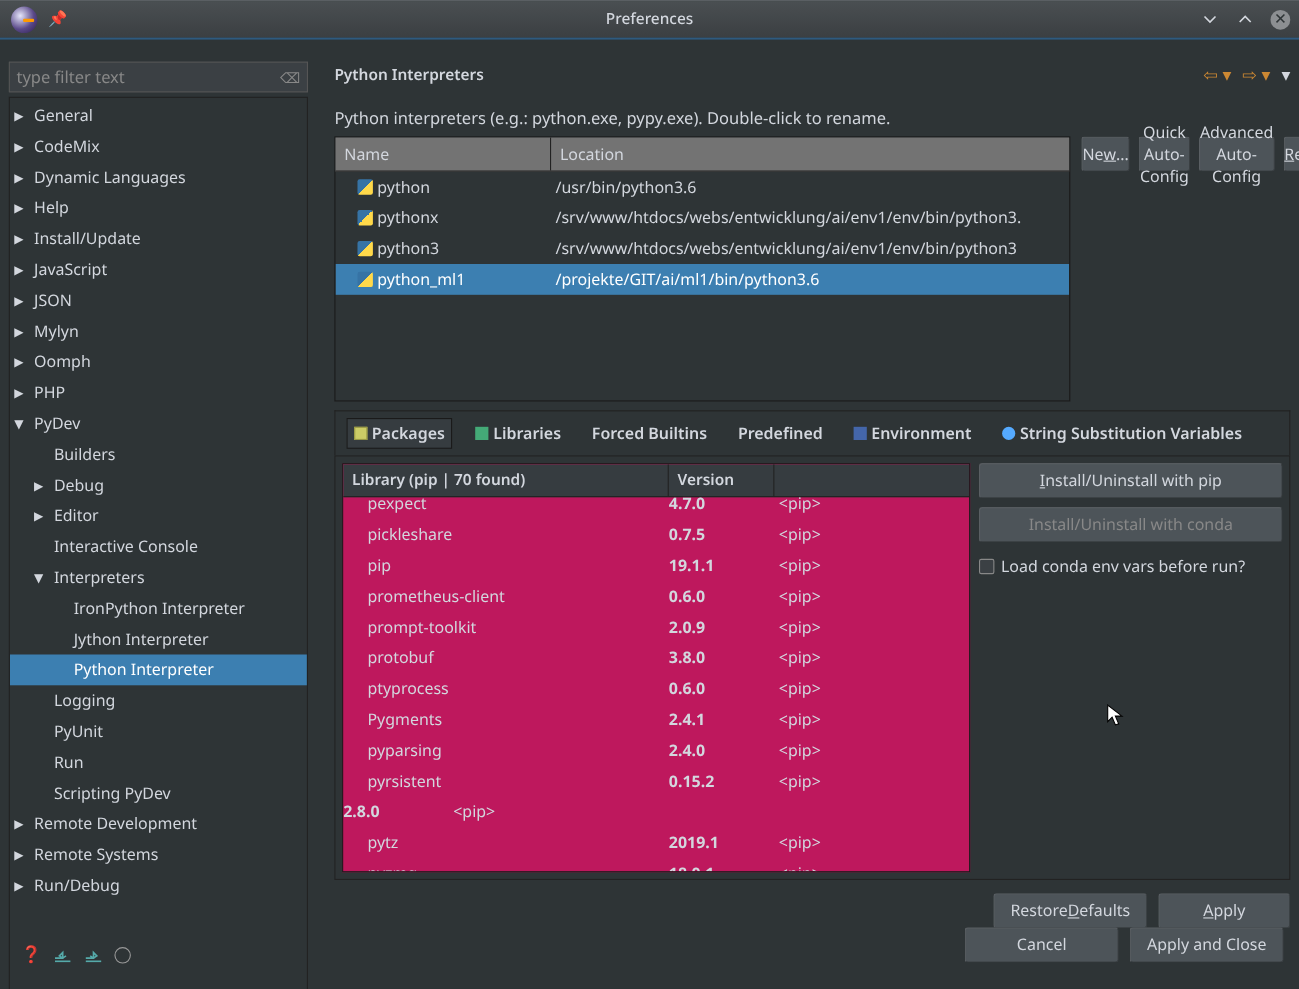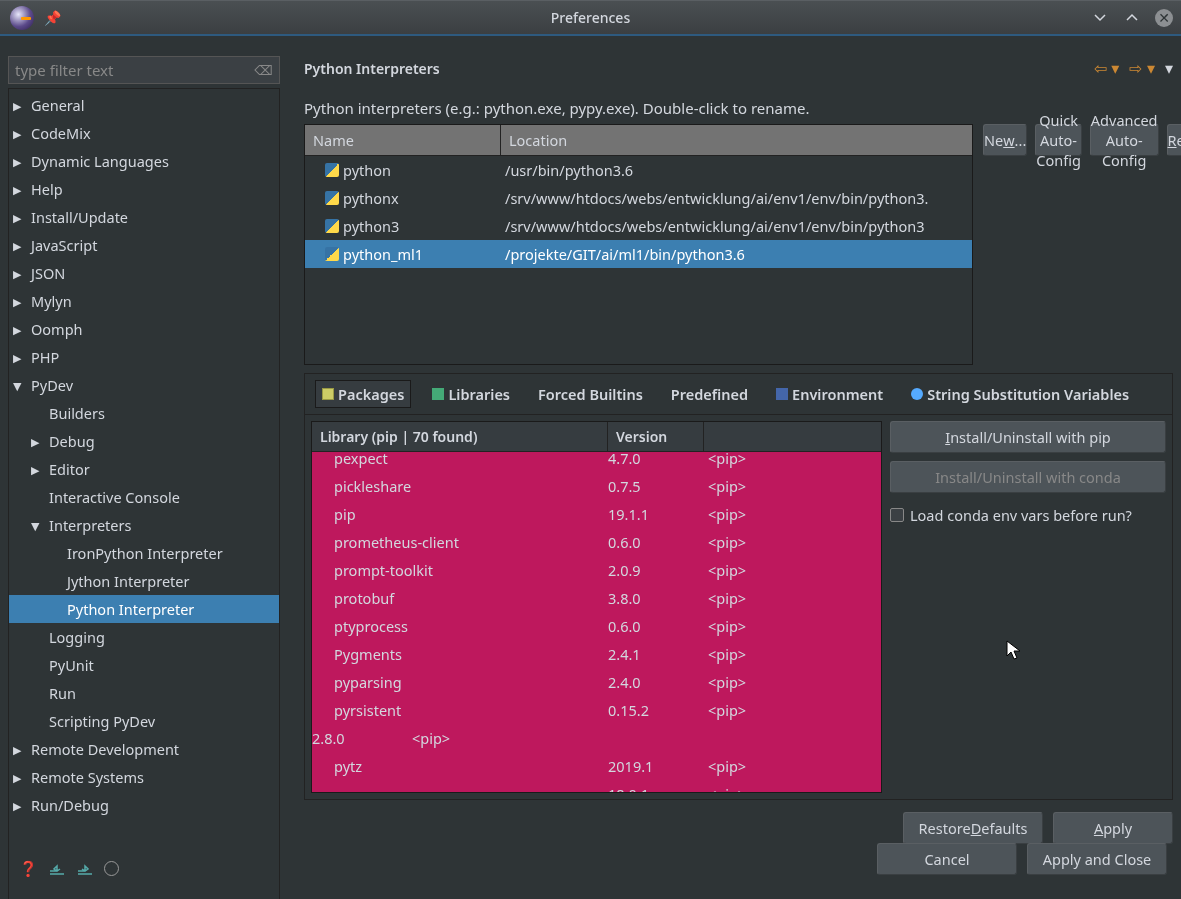--- a/index.html
+++ b/index.html
@@ -68,21 +68,21 @@
 .tab-icon.str { border-radius: 50%; background: #5af; }
 
 .pkg-area { display: flex; border: 1px solid #222; background: #2e3436; padding: 6px; gap: 8px; }
 .pkg-table { flex: 1; border: 1px solid #1a1a1a; background: #be185d; overflow: hidden; }
 .pkg-header { display: flex; background: #363c40; border-bottom: 1px solid #222; }
 .ph-lib { width: 296px; padding: 5px 8px; color: #d3d7de; font-weight: 600; font-size: 14px; border-right: 1px solid #222; }
 .ph-ver { width: 96px; padding: 5px 8px; color: #d3d7de; font-weight: 600; font-size: 14px; border-right: 1px solid #222; }
 .pkg-body { height: 348px; overflow: hidden; }
 .pkg-row { display: flex; height: 28px; align-items: center; color: #d3d7de; font-size: 14.5px; }
 .pr-lib { width: 296px; padding-left: 22px; }
-.pr-ver { width: 100px; }
+.pr-ver { width: 100px; font-weight: bold; }
 .pr-src { flex: 1; }
 
 .pkg-side { width: 276px; display: flex; flex-direction: column; gap: 8px; }
 .checkbox-row { display: flex; align-items: center; gap: 6px; color: #d3d7de; font-size: 14.5px; margin-top: 4px; }
 .cb { width: 14px; height: 14px; border: 1px solid #888; background: #3b4044; border-radius: 2px; }
 
 .footer-btns { display: flex; justify-content: flex-end; gap: 10px; margin-top: 12px; }
 .bottom-row { display: flex; justify-content: flex-end; gap: 10px; margin-top: 24px; position: absolute; bottom: 24px; right: 14px; }
 .bottom-left { position: absolute; bottom: 22px; left: 20px; display: flex; gap: 10px; align-items: center; }
 

